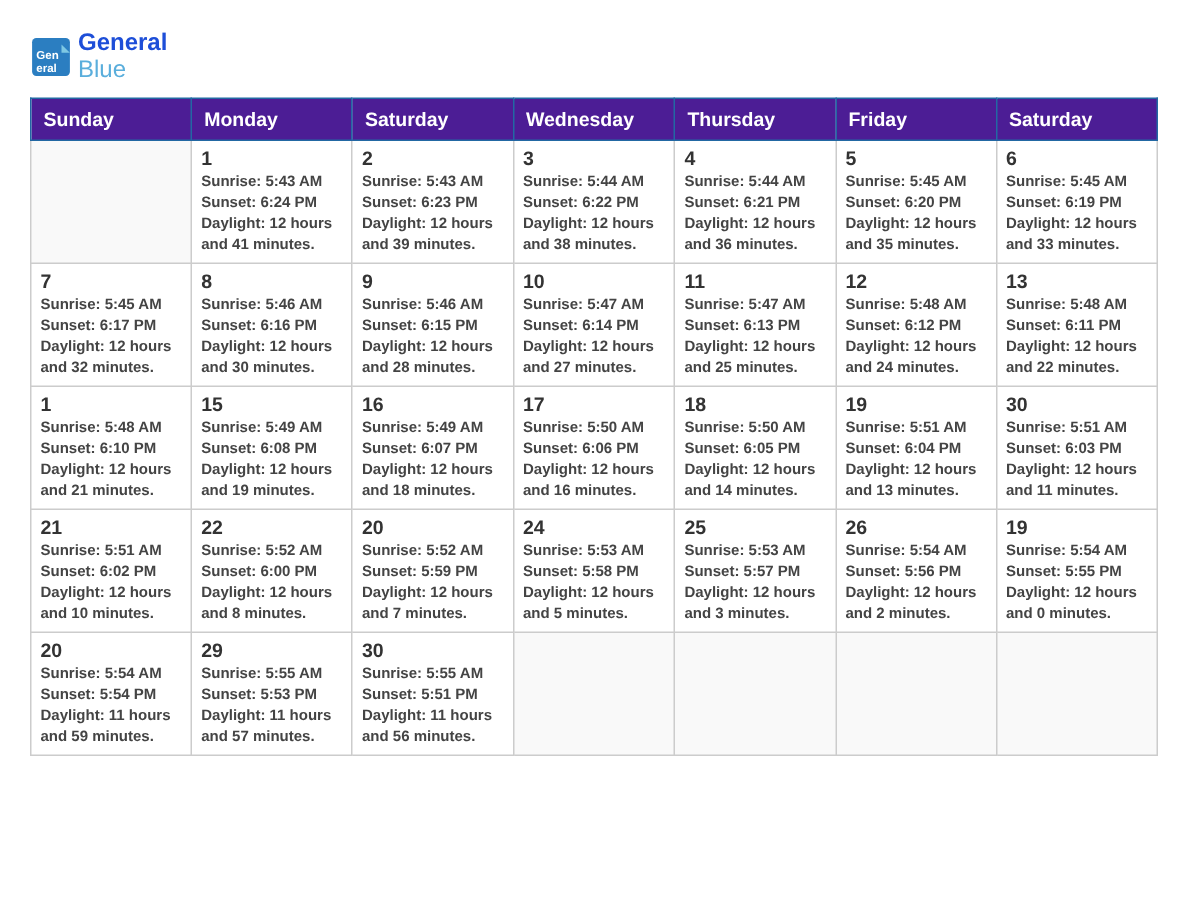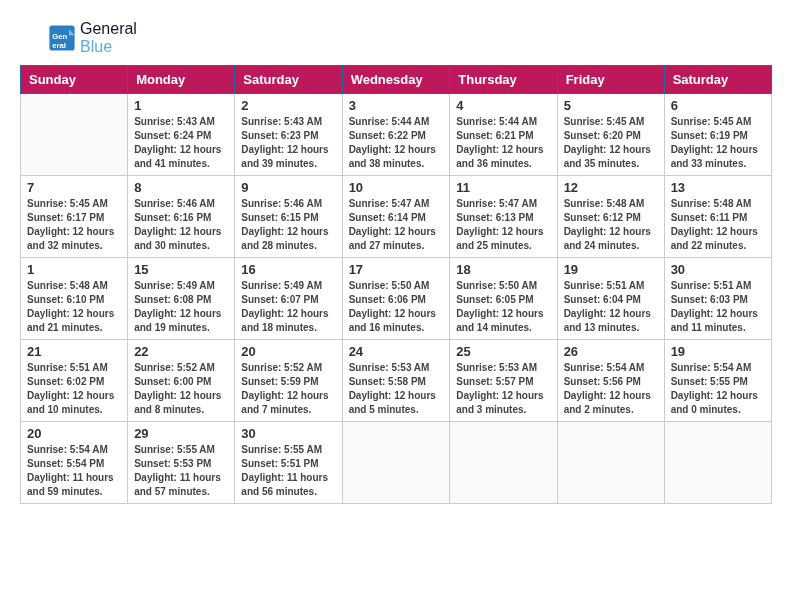--- a/index.html
+++ b/index.html
@@ -8,21 +8,20 @@
       background: #fff;
       width: 792px;
       min-height: 612px;
       padding: 20px;
     }
     .header-area {
       display: flex;
       justify-content: space-between;
       align-items: center;
       margin-bottom: 10px;
-      margin-left: 28px;
     }
     .logo {
       display: flex;
       align-items: center;
       gap: 4px;
     }
     .logo-icon {
       width: 28px;
       height: 28px;
     }
@@ -37,21 +36,21 @@
     .location-title {
       font-size: 16px;
       color: #555;
     }
     .calendar {
       width: 100%;
       border-collapse: collapse;
       border: 1px solid #ccc;
     }
     .calendar th {
-      background-color: #be185d;
+      background-color: #4c1d95;
       color: #fff;
       text-align: left;
       padding: 6px 8px;
       font-size: 13px;
       border: 1px solid #2268a3;
     }
     .calendar td {
       vertical-align: top;
       border: 1px solid #ccc;
       padding: 4px 6px;
@@ -82,21 +81,21 @@
 
 <div class="header-area">
   <div class="logo">
     <svg class="logo-icon" viewBox="0 0 40 40">
       <rect x="2" y="2" width="36" height="36" rx="4" fill="#2b7ec1"></rect>
       <text x="6" y="22" font-size="11" fill="white" font-family="Arial" font-weight="bold">Gen</text>
       <text x="6" y="34" font-size="11" fill="white" font-family="Arial" font-weight="bold">eral</text>
       <polygon points="30,8 38,16 30,16" fill="#7ec8e3"></polygon>
     </svg>
     <div>
-      <div style="font-size:16px; font-weight:normal; color:#0f172a; line-height:1.1">General</div>
+      <div style="font-size:16px; font-weight:bold; color:#1d4ed8; line-height:1.1">General</div>
       <div style="font-size:16px; font-weight:normal; color:#5aaedc; line-height:1.1">Blue</div>
     </div>
   </div>
   <div class="title-area">
     <div class="month-title"></div>
     <div class="location-title"></div>
   </div>
 </div>
 
 <table class="calendar">

